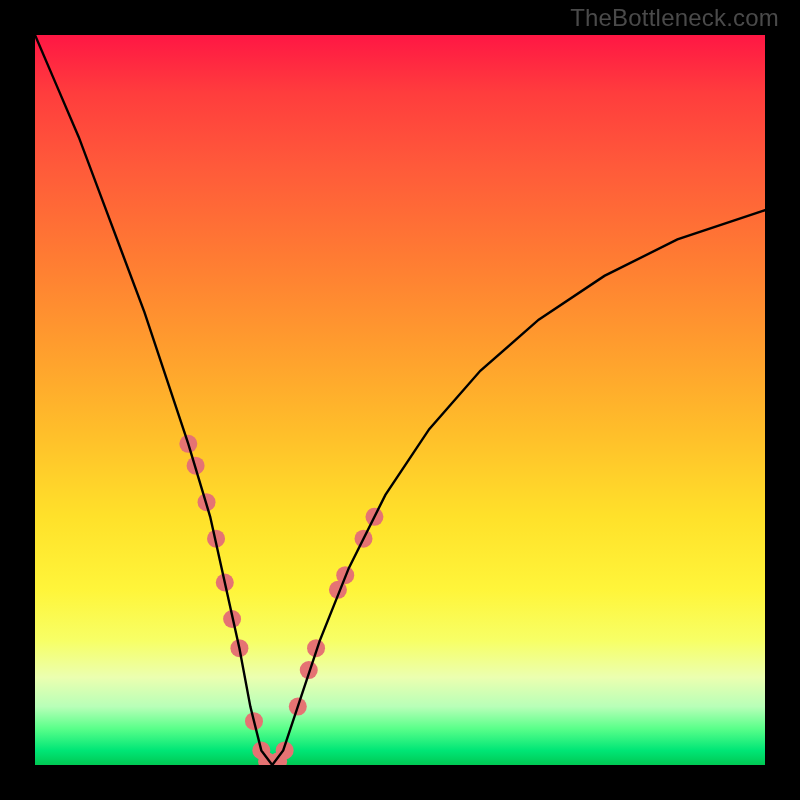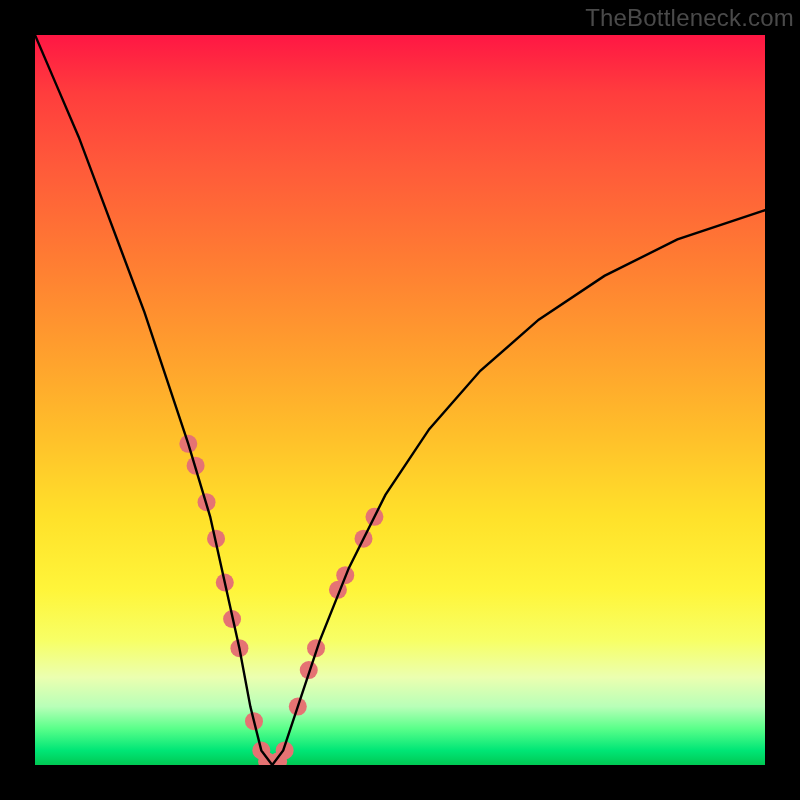--- a/index.html
+++ b/index.html
@@ -6,21 +6,21 @@
   html, body { width: 800px; height: 800px; overflow: hidden; background: #000; }
   .frame {
     position: relative;
     width: 800px;
     height: 800px;
     background: #000;
   }
   .watermark {
     position: absolute;
     top: 4px;
-    right: 6px;
+    right: 21px;
     font-family: Arial, Helvetica, sans-serif;
     font-size: 24px;
     font-weight: 500;
     color: #4a4a4a;
     letter-spacing: 0.2px;
     z-index: 5;
   }
   .plot {
     position: absolute;
     left: 35px;

